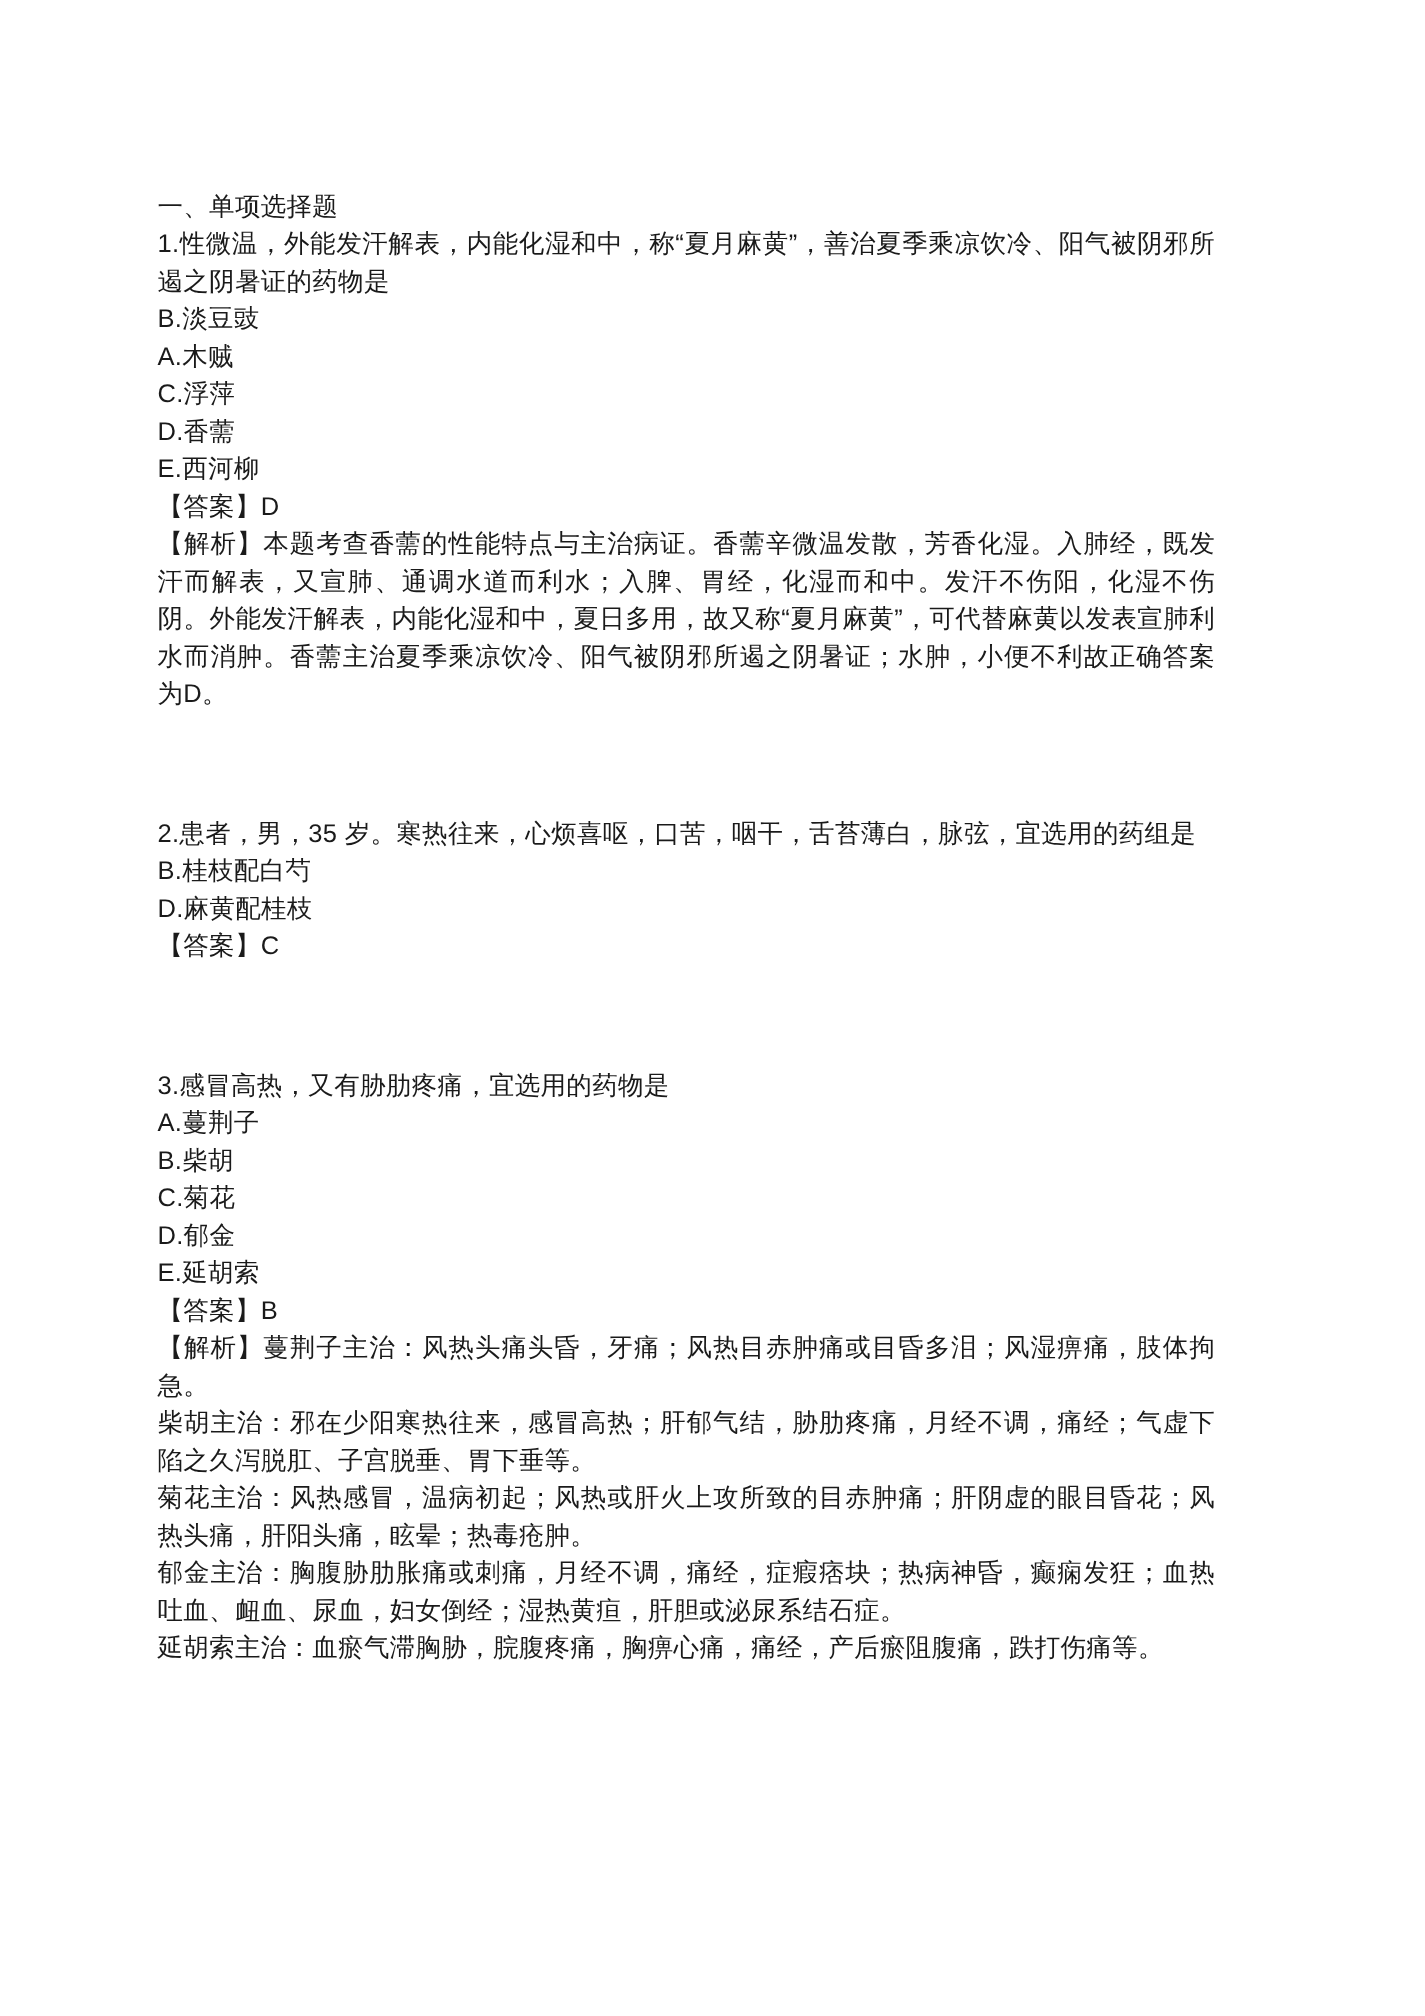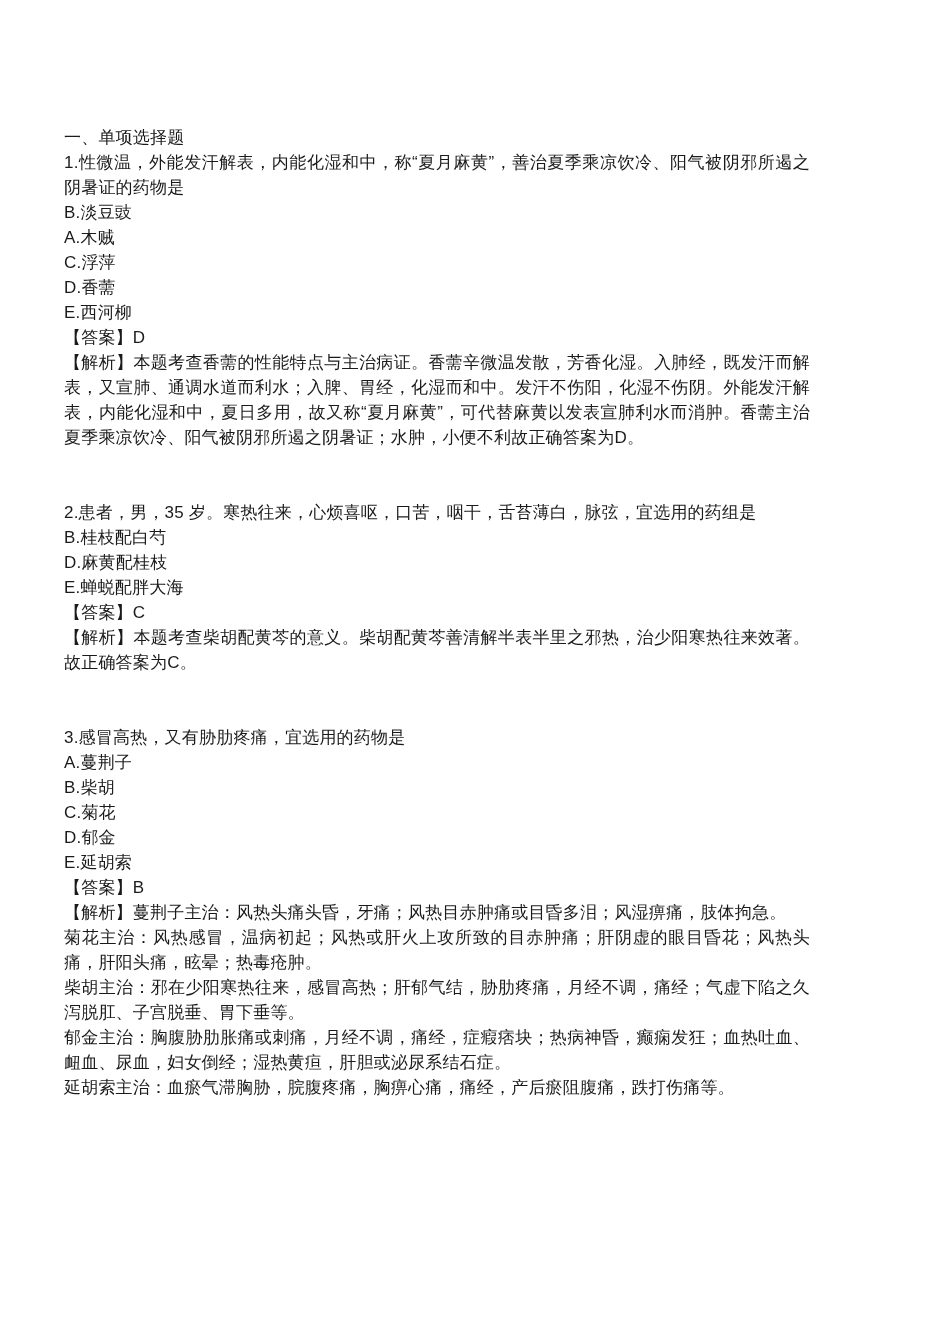--- a/index.html
+++ b/index.html
@@ -11,35 +11,35 @@
     width: 950px;
     height: 1344px;
     overflow: hidden;
     font-family: "Liberation Sans", "DejaVu Sans", sans-serif;
     color: #1a1a1a;
   }
   .page {
     box-sizing: border-box;
     width: 950px;
     height: 1256px;
-    padding: 125px 140px 0 64px;
+    padding: 125px 140px 0 105px;
     background: #ffffff;
   }
   .doc p {
     margin: 0;
     font-size: 17px;
     line-height: 25px;
     text-align: justify;
     text-justify: inter-ideograph;
     letter-spacing: 0.2px;
     word-break: break-all;
   }
   
   .question + .question {
-    margin-top: 50px;
+    margin-top: 68px;
   }
 </style>
 </head>
 <body>
 
 <div class="page">
   <div class="doc">
 
     <p>一、单项选择题</p>
 
@@ -51,34 +51,32 @@
       <p>D.香薷</p>
       <p>E.西河柳</p>
       <p>【答案】D</p>
       <p>【解析】本题考查香薷的性能特点与主治病证。香薷辛微温发散，芳香化湿。入肺经，既发汗而解表，又宣肺、通调水道而利水；入脾、胃经，化湿而和中。发汗不伤阳，化湿不伤阴。外能发汗解表，内能化湿和中，夏日多用，故又称“夏月麻黄”，可代替麻黄以发表宣肺利水而消肿。香薷主治夏季乘凉饮冷、阳气被阴邪所遏之阴暑证；水肿，小便不利故正确答案为D。</p>
     </section>
 
     <section class="question">
       <p>2.患者，男，35 岁。寒热往来，心烦喜呕，口苦，咽干，舌苔薄白，脉弦，宜选用的药组是</p>
       <p>B.桂枝配白芍</p>
       <p>D.麻黄配桂枝</p>
-      <p>E.蝉蜕配胖大海</p>
       <p>【答案】C</p>
-      <p>【解析】本题考查柴胡配黄芩的意义。柴胡配黄芩善清解半表半里之邪热，治少阳寒热往来效著。故正确答案为C。</p>
     </section>
 
     <section class="question">
       <p>3.感冒高热，又有胁肋疼痛，宜选用的药物是</p>
       <p>A.蔓荆子</p>
       <p>B.柴胡</p>
       <p>C.菊花</p>
       <p>D.郁金</p>
       <p>E.延胡索</p>
       <p>【答案】B</p>
       <p>【解析】蔓荆子主治：风热头痛头昏，牙痛；风热目赤肿痛或目昏多泪；风湿痹痛，肢体拘急。</p>
+      <p>柴胡主治：邪在少阳寒热往来，感冒高热；肝郁气结，胁肋疼痛，月经不调，痛经；气虚下陷之久泻脱肛、子宫脱垂、胃下垂等。</p>
       <p>菊花主治：风热感冒，温病初起；风热或肝火上攻所致的目赤肿痛；肝阴虚的眼目昏花；风热头痛，肝阳头痛，眩晕；热毒疮肿。</p>
-      <p>柴胡主治：邪在少阳寒热往来，感冒高热；肝郁气结，胁肋疼痛，月经不调，痛经；气虚下陷之久泻脱肛、子宫脱垂、胃下垂等。</p>
       <p>郁金主治：胸腹胁肋胀痛或刺痛，月经不调，痛经，症瘕痞块；热病神昏，癫痫发狂；血热吐血、衄血、尿血，妇女倒经；湿热黄疸，肝胆或泌尿系结石症。</p>
       <p>延胡索主治：血瘀气滞胸胁，脘腹疼痛，胸痹心痛，痛经，产后瘀阻腹痛，跌打伤痛等。</p>
     </section>
 
   </div>
 </div>
 
 </body></html>

